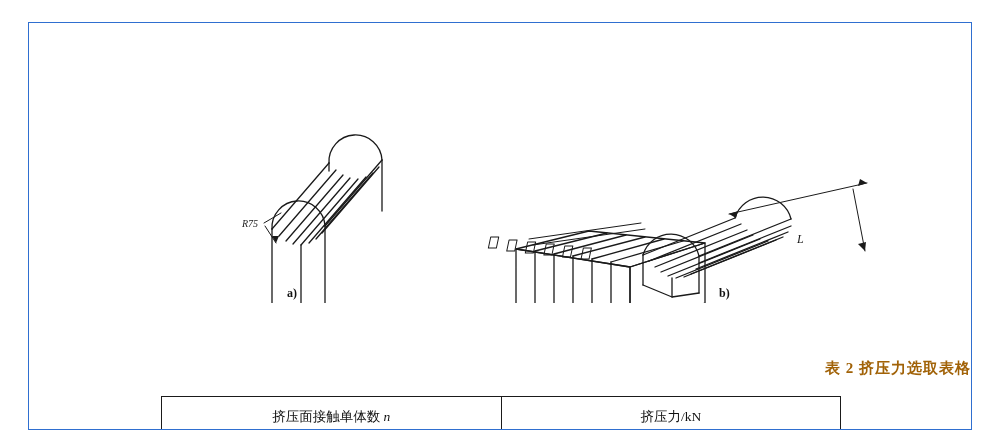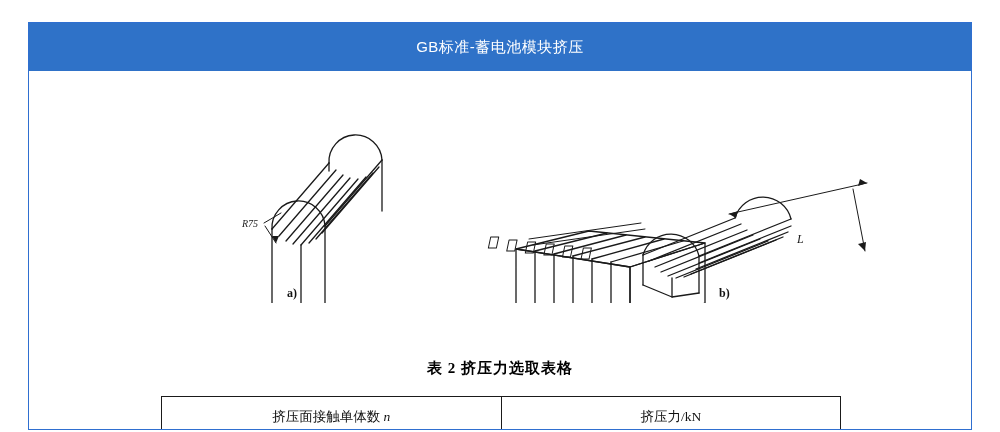--- a/index.html
+++ b/index.html
@@ -74,25 +74,25 @@
     color: #111111;
   }
   .fig-label-a { left: 258px; top: 215px; }
   .fig-label-b { left: 690px; top: 215px; }
 
   .table-caption {
     position: absolute;
     left: 0;
     top: 288px;
     width: 100%;
-    text-align: center;
+    text-align: right;
     font-family: "Liberation Serif", serif;
     font-weight: bold;
     font-size: 15px;
-    color: #000000;
+    color: #a16207;
     letter-spacing: 1px;
   }
 
   
   .data-table {
     position: absolute;
     left: 132px;
     top: 325px;
     width: 680px;
     border-collapse: collapse;
@@ -114,23 +114,20 @@
   .data-table .col-f { width: 50%; }
   .ital {
     font-style: italic;
   }
 </style>
 </head>
 <body>
 
 <div class="doc-frame">
 
-  <div class="title-banner">
-    <span>GB标准-蓄电池模块挤压</span>
-  </div>
 
   <div class="page-body">
 
     <div class="figure-area">
 
       <svg class="fig-svg" width="944" height="232" viewBox="0 0 944 232">
         <g fill="none" stroke="#1a1a1a" stroke-width="1.3" stroke-linejoin="round" stroke-linecap="round">
 
           <path d="M243,158 L300,92"></path>
           <path d="M250,165 L307,99"></path>

